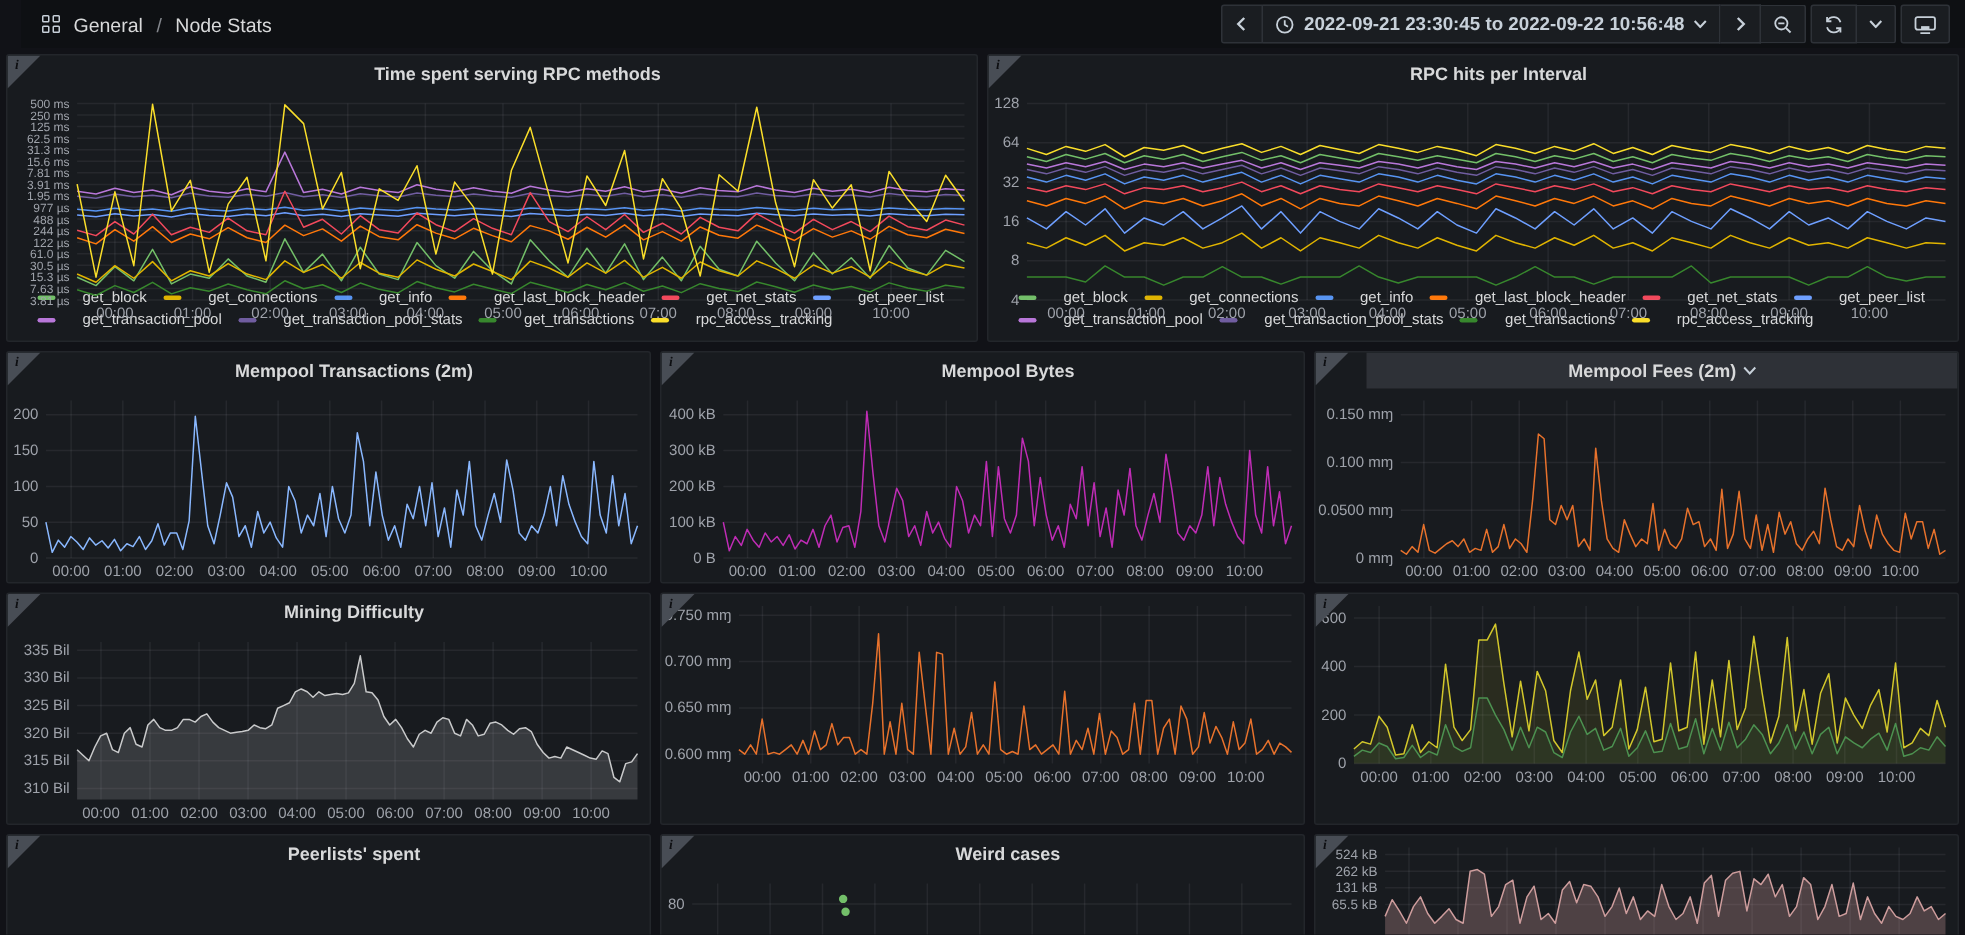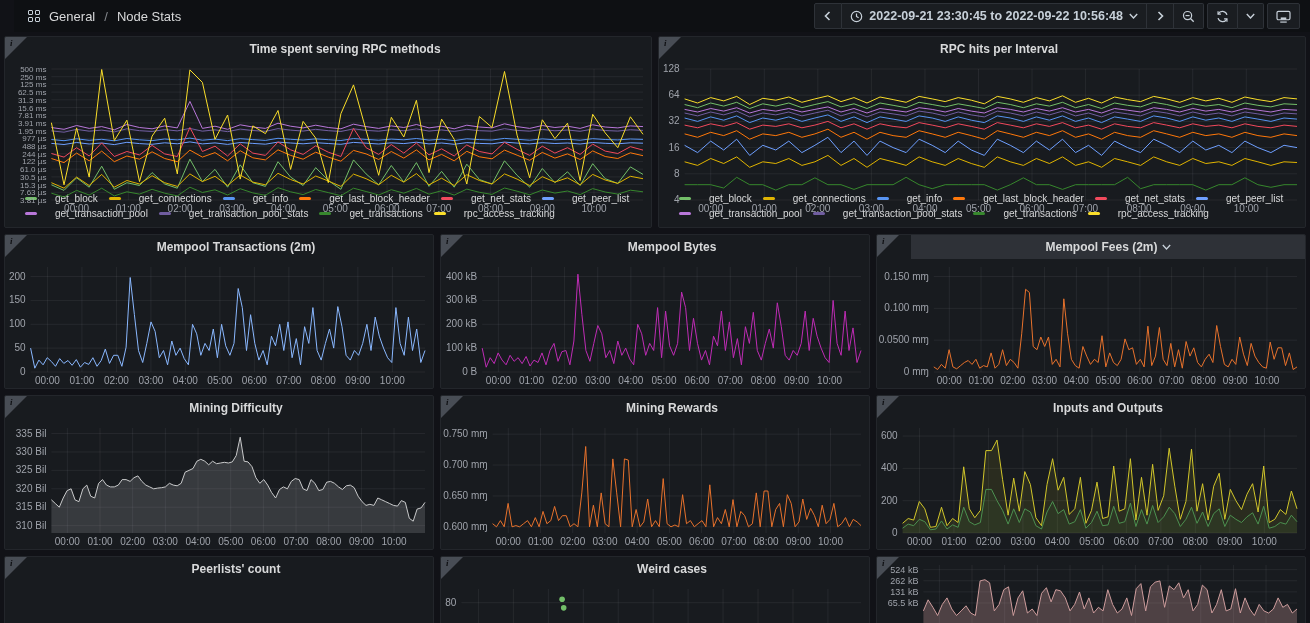--- a/index.html
+++ b/index.html
@@ -526,23 +526,20 @@
           <path d="M46.4 79.8L50.3 83.5L54.3 87.2L58.2 78.0L62.1 70.6L66.1 68.8L70.0 79.8L73.9 81.7L77.9 68.8L81.8 65.1L85.7 76.2L89.7 78.0L93.6 63.3L97.5 59.6L101.5 65.1L105.4 66.9L109.3 66.9L113.3 65.1L117.2 59.6L121.1 59.6L125.1 61.4L129.0 57.7L132.9 55.9L136.9 61.4L140.8 65.1L144.7 66.9L148.6 68.8L152.6 68.1L156.5 67.7L160.4 66.9L164.4 63.3L168.3 65.1L172.2 65.8L176.2 63.3L180.1 52.2L184.0 50.4L188.0 48.5L191.9 41.2L195.8 39.3L199.8 41.2L203.7 44.8L207.6 41.2L211.6 43.7L215.5 43.0L219.4 42.3L223.4 43.0L227.3 41.9L231.2 35.6L235.2 17.2L239.1 41.2L243.0 41.9L247.0 46.7L250.9 57.7L254.8 63.3L258.8 59.6L262.7 65.1L266.6 72.5L270.6 78.0L274.5 69.5L278.4 66.9L282.4 68.8L286.3 61.4L290.2 58.5L294.2 59.6L298.1 68.8L302.0 70.6L306.0 59.6L309.9 63.3L313.8 70.6L317.8 69.5L321.7 62.2L325.6 61.4L329.5 63.3L333.5 66.9L337.4 69.5L341.3 65.8L345.3 65.1L349.2 67.7L353.1 76.2L357.1 81.7L361.0 85.4L364.9 84.3L368.9 85.4L372.8 78.0L376.7 79.8L380.7 81.7L384.6 83.5L388.5 85.4L392.5 86.1L396.4 80.6L400.3 82.4L404.3 98.3L408.2 101.2L412.1 89.1L416.1 87.9L420.0 82.4L420.0 113.0L46.4 113.0Z" fill="#C9CACB" fill-opacity="0.18" stroke="none"></path>
           <path d="M46.4 79.8L50.3 83.5L54.3 87.2L58.2 78.0L62.1 70.6L66.1 68.8L70.0 79.8L73.9 81.7L77.9 68.8L81.8 65.1L85.7 76.2L89.7 78.0L93.6 63.3L97.5 59.6L101.5 65.1L105.4 66.9L109.3 66.9L113.3 65.1L117.2 59.6L121.1 59.6L125.1 61.4L129.0 57.7L132.9 55.9L136.9 61.4L140.8 65.1L144.7 66.9L148.6 68.8L152.6 68.1L156.5 67.7L160.4 66.9L164.4 63.3L168.3 65.1L172.2 65.8L176.2 63.3L180.1 52.2L184.0 50.4L188.0 48.5L191.9 41.2L195.8 39.3L199.8 41.2L203.7 44.8L207.6 41.2L211.6 43.7L215.5 43.0L219.4 42.3L223.4 43.0L227.3 41.9L231.2 35.6L235.2 17.2L239.1 41.2L243.0 41.9L247.0 46.7L250.9 57.7L254.8 63.3L258.8 59.6L262.7 65.1L266.6 72.5L270.6 78.0L274.5 69.5L278.4 66.9L282.4 68.8L286.3 61.4L290.2 58.5L294.2 59.6L298.1 68.8L302.0 70.6L306.0 59.6L309.9 63.3L313.8 70.6L317.8 69.5L321.7 62.2L325.6 61.4L329.5 63.3L333.5 66.9L337.4 69.5L341.3 65.8L345.3 65.1L349.2 67.7L353.1 76.2L357.1 81.7L361.0 85.4L364.9 84.3L368.9 85.4L372.8 78.0L376.7 79.8L380.7 81.7L384.6 83.5L388.5 85.4L392.5 86.1L396.4 80.6L400.3 82.4L404.3 98.3L408.2 101.2L412.1 89.1L416.1 87.9L420.0 82.4" fill="none" stroke="#C9CACB" stroke-width="1" stroke-linejoin="round"></path>
         </svg>
       </div>
   </div>
 
   <div class="panel span2">
     <div class="corner">
         <span class="ci">i</span>
       </div>
-    <div class="phead">
-        <span class="ptitle">Mining Rewards</span>
-      </div>
     <div class="chart">
         <svg width="428" height="129" viewBox="0 0 428 129">
           <line x1="67.30682688775778" y1="8" x2="67.30682688775778" y2="113" stroke="rgba(204,204,220,0.08)"></line>
           <text x="67.30682688775778" y="125" fill="#9fa3ab" font-size="10" text-anchor="middle">00:00</text>
           <line x1="99.52595896520964" y1="8" x2="99.52595896520964" y2="113" stroke="rgba(204,204,220,0.08)"></line>
           <text x="99.52595896520964" y="125" fill="#9fa3ab" font-size="10" text-anchor="middle">01:00</text>
           <line x1="131.74509104266147" y1="8" x2="131.74509104266147" y2="113" stroke="rgba(204,204,220,0.08)"></line>
           <text x="131.74509104266147" y="125" fill="#9fa3ab" font-size="10" text-anchor="middle">02:00</text>
           <line x1="163.96422312011333" y1="8" x2="163.96422312011333" y2="113" stroke="rgba(204,204,220,0.08)"></line>
           <text x="163.96422312011333" y="125" fill="#9fa3ab" font-size="10" text-anchor="middle">03:00</text>
@@ -569,23 +566,20 @@
           <line x1="51.6" y1="106.82352941176471" x2="420" y2="106.82352941176471" stroke="rgba(204,204,220,0.08)"></line>
           <text x="46.6" y="109.82352941176471" fill="#9fa3ab" font-size="10" text-anchor="end">0.600 mɱ</text>
           <path d="M51.6 103.7L55.5 106.8L59.4 100.6L63.2 106.8L67.1 83.4L71.0 106.8L74.9 105.6L78.7 106.8L82.6 103.7L86.5 100.6L90.4 106.8L94.3 97.6L98.1 106.8L102.0 91.4L105.9 103.7L109.8 100.6L113.6 86.4L117.5 100.6L121.4 95.7L125.3 95.7L129.2 106.8L133.0 103.7L136.9 106.8L140.8 72.9L144.7 26.5L148.5 106.8L152.4 85.2L156.3 106.8L160.2 72.9L164.1 103.7L167.9 106.8L171.8 38.9L175.7 72.9L179.6 106.8L183.4 38.9L187.3 40.1L191.2 106.8L195.1 89.5L199.0 106.8L202.8 101.9L206.7 79.0L210.6 106.8L214.5 100.6L218.3 106.8L222.2 58.6L226.1 103.7L230.0 106.8L233.9 105.0L237.7 106.8L241.6 74.7L245.5 103.7L249.4 100.6L253.3 106.8L257.1 103.7L261.0 100.6L264.9 106.8L268.8 64.8L272.6 106.8L276.5 97.6L280.4 103.7L284.3 89.5L288.2 106.8L292.0 79.6L295.9 106.8L299.8 91.4L303.7 95.7L307.5 106.8L311.4 103.7L315.3 72.9L319.2 106.8L323.1 71.0L326.9 71.0L330.8 106.8L334.7 89.5L338.6 83.4L342.4 106.8L346.3 74.7L350.2 83.4L354.1 106.8L358.0 101.9L361.8 79.0L365.7 99.4L369.6 88.3L373.5 95.7L377.3 106.8L381.2 85.2L385.1 103.7L389.0 99.4L392.9 83.4L396.7 106.8L400.6 103.7L404.5 97.6L408.4 106.8L412.2 99.4L416.1 101.9L420.0 105.6" fill="none" stroke="#E8722C" stroke-width="1" stroke-linejoin="round"></path>
         </svg>
       </div>
   </div>
 
   <div class="panel span2">
     <div class="corner">
         <span class="ci">i</span>
-      </div>
-    <div class="phead">
-        <span class="ptitle">Inputs and Outputs</span>
       </div>
     <div class="chart">
         <svg width="428" height="129" viewBox="0 0 428 129">
           <line x1="42.415343443354146" y1="8" x2="42.415343443354146" y2="113" stroke="rgba(204,204,220,0.08)"></line>
           <text x="42.415343443354146" y="125" fill="#9fa3ab" font-size="10" text-anchor="middle">00:00</text>
           <line x1="76.90835563484984" y1="8" x2="76.90835563484984" y2="113" stroke="rgba(204,204,220,0.08)"></line>
           <text x="76.90835563484984" y="125" fill="#9fa3ab" font-size="10" text-anchor="middle">01:00</text>
           <line x1="111.4013678263455" y1="8" x2="111.4013678263455" y2="113" stroke="rgba(204,204,220,0.08)"></line>
           <text x="111.4013678263455" y="125" fill="#9fa3ab" font-size="10" text-anchor="middle">02:00</text>
           <line x1="145.89438001784117" y1="8" x2="145.89438001784117" y2="113" stroke="rgba(204,204,220,0.08)"></line>
@@ -618,21 +612,21 @@
           <path d="M25.6 108.2L31.2 104.1L36.7 105.7L42.3 99.3L47.8 101.7L53.4 109.8L58.9 109.0L64.5 100.9L70.0 109.0L75.6 104.9L81.1 107.3L86.7 87.2L92.3 101.7L97.8 104.9L103.4 102.5L108.9 69.4L114.5 69.4L120.0 80.7L125.6 90.4L131.1 104.1L136.7 88.8L142.3 102.5L147.8 88.8L153.4 92.0L158.9 105.7L164.5 109.0L170.0 92.0L175.6 81.5L181.1 93.6L186.7 89.6L192.2 104.1L197.8 101.7L203.4 89.6L208.9 108.2L214.5 102.5L220.0 91.2L225.6 105.7L231.1 104.9L236.7 86.3L242.2 103.3L247.8 101.7L253.4 83.1L258.9 106.5L264.5 89.6L270.0 104.1L275.6 85.5L281.1 102.5L286.7 96.8L292.2 87.2L297.8 93.6L303.3 106.5L308.9 99.3L314.5 87.2L320.0 103.3L325.6 92.0L331.1 106.5L336.7 93.6L342.2 88.8L347.8 106.5L353.3 95.2L358.9 99.3L364.5 102.5L370.0 96.8L375.6 92.8L381.1 104.1L386.7 86.3L392.2 108.2L397.8 106.5L403.3 102.5L408.9 104.1L414.4 95.2L420.0 101.7" fill="none" stroke="#4C9150" stroke-width="1" stroke-linejoin="round"></path>
         </svg>
       </div>
   </div>
 
   <div class="panel span2">
     <div class="corner">
         <span class="ci">i</span>
       </div>
     <div class="phead">
-        <span class="ptitle">Peerlists' count</span>
+        <span class="ptitle">Peerlists' spent</span>
       </div>
     <div class="chart"></div>
   </div>
 
   <div class="panel span2">
     <div class="corner">
         <span class="ci">i</span>
       </div>
     <div class="phead">
         <span class="ptitle">Weird cases</span>

